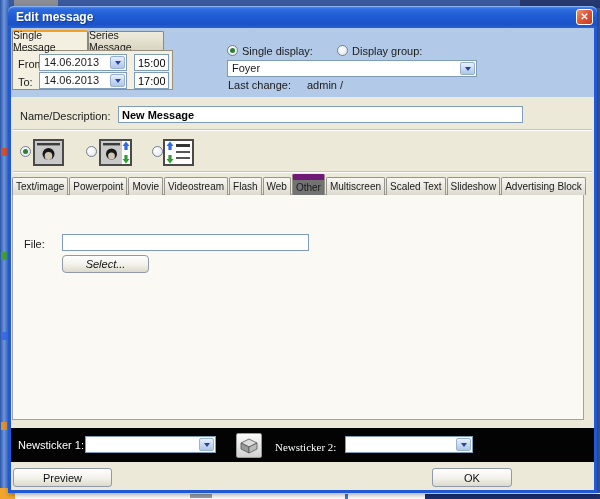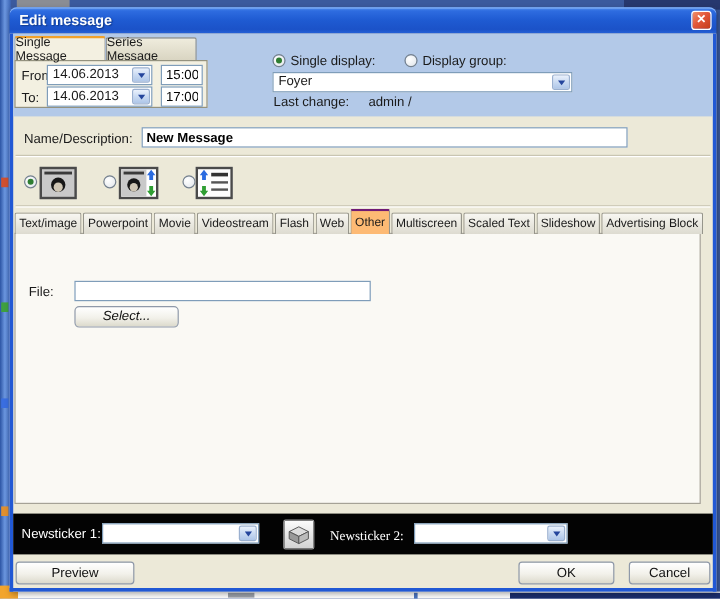--- a/index.html
+++ b/index.html
@@ -63,21 +63,21 @@
 
   .groove { left:2px; width:579px; height:2px; border-top:1px solid #c9c5b2; border-bottom:1px solid #fff; }
 
   .iconopt { border:2px solid #4a4a4a; background:#c9c9c9; cursor:pointer; }
 
   
   .ctabrow { left:1px; top:146px; width:580px; height:21px; white-space:nowrap; display:flex; align-items:flex-end; }
   .ctab { display:inline-flex; align-items:center; height:18px; padding:0 3px; margin-right:1px;
           font-size:10px; border:1px solid #96958b; border-bottom:none; border-radius:2px 2px 0 0;
           background:linear-gradient(180deg,#f8f7f2,#dddbd0); cursor:pointer; position:relative; z-index:2; }
-  .ctab.active { height:21px; border-top:2px solid #701a75; background:#fdba74; z-index:4; }
+  .ctab.active { height:21px; border-top:6px solid #701a75; background:#737373; z-index:4; }
   .cpanel { left:1px; top:166px; width:572px; height:226px; background:#faf9f4; border:1px solid #a5a296; z-index:1; }
   .cpanel > * { position:absolute; }
 
   .btn { display:flex; align-items:center; justify-content:center; font-size:11px; color:#111;
          background:linear-gradient(180deg,#ffffff,#f2f1ea 55%,#dcdacc);
          border:1px solid #8f99a9; border-radius:3px; cursor:pointer; }
 
   
   .nbar { left:0; top:400px; width:583px; height:34px; background:#030303; }
   .nbar > * { position:absolute; }
@@ -255,18 +255,15 @@
           </span>
       </div>
     </div>
 
     <div class="btn" style="left:2px;top:440px;width:99px;height:19px;">
       <span>Preview</span>
     </div>
     <div class="btn" style="left:421px;top:440px;width:80px;height:19px;">
       <span>OK</span>
     </div>
-    <div class="btn" style="left:513px;top:440px;width:68px;height:19px;">
-      <span>Cancel</span>
-    </div>
 
   </div>
 </div>
 
 </body></html>

